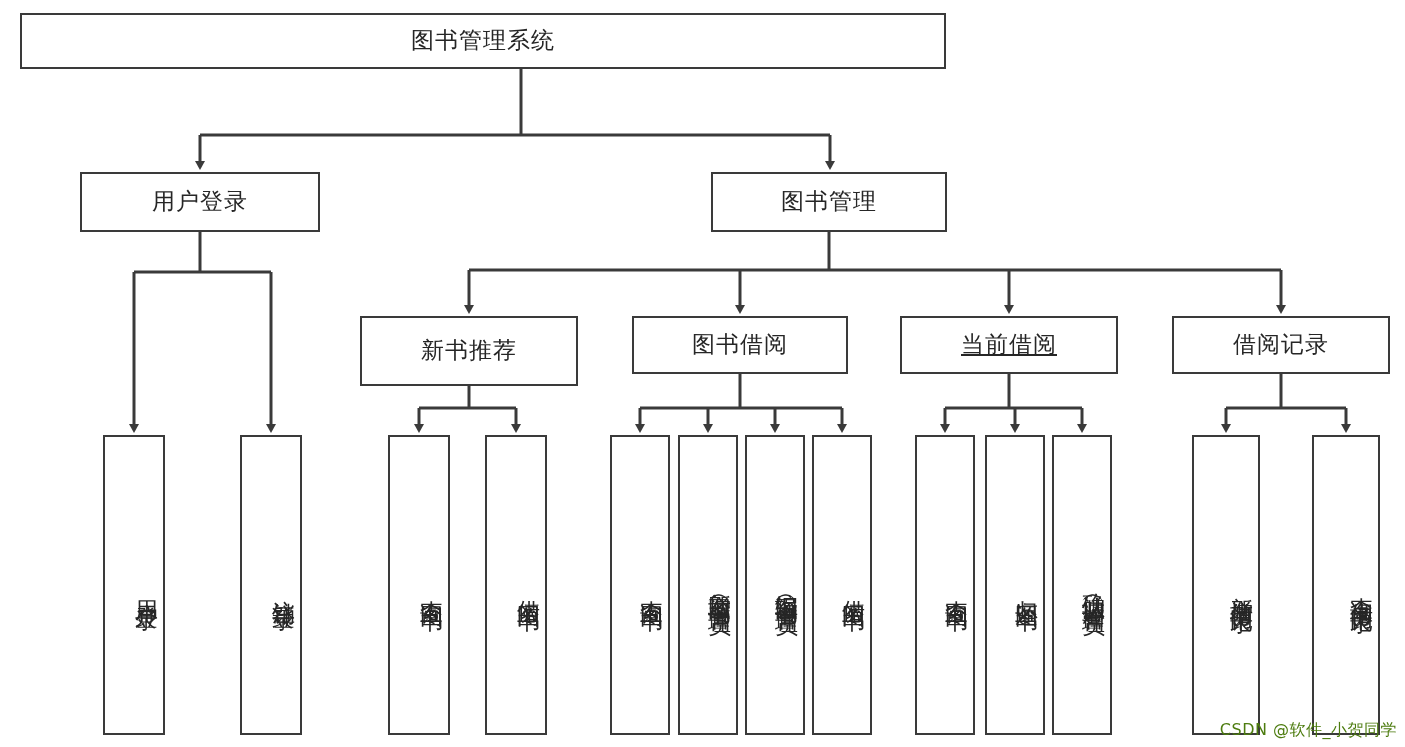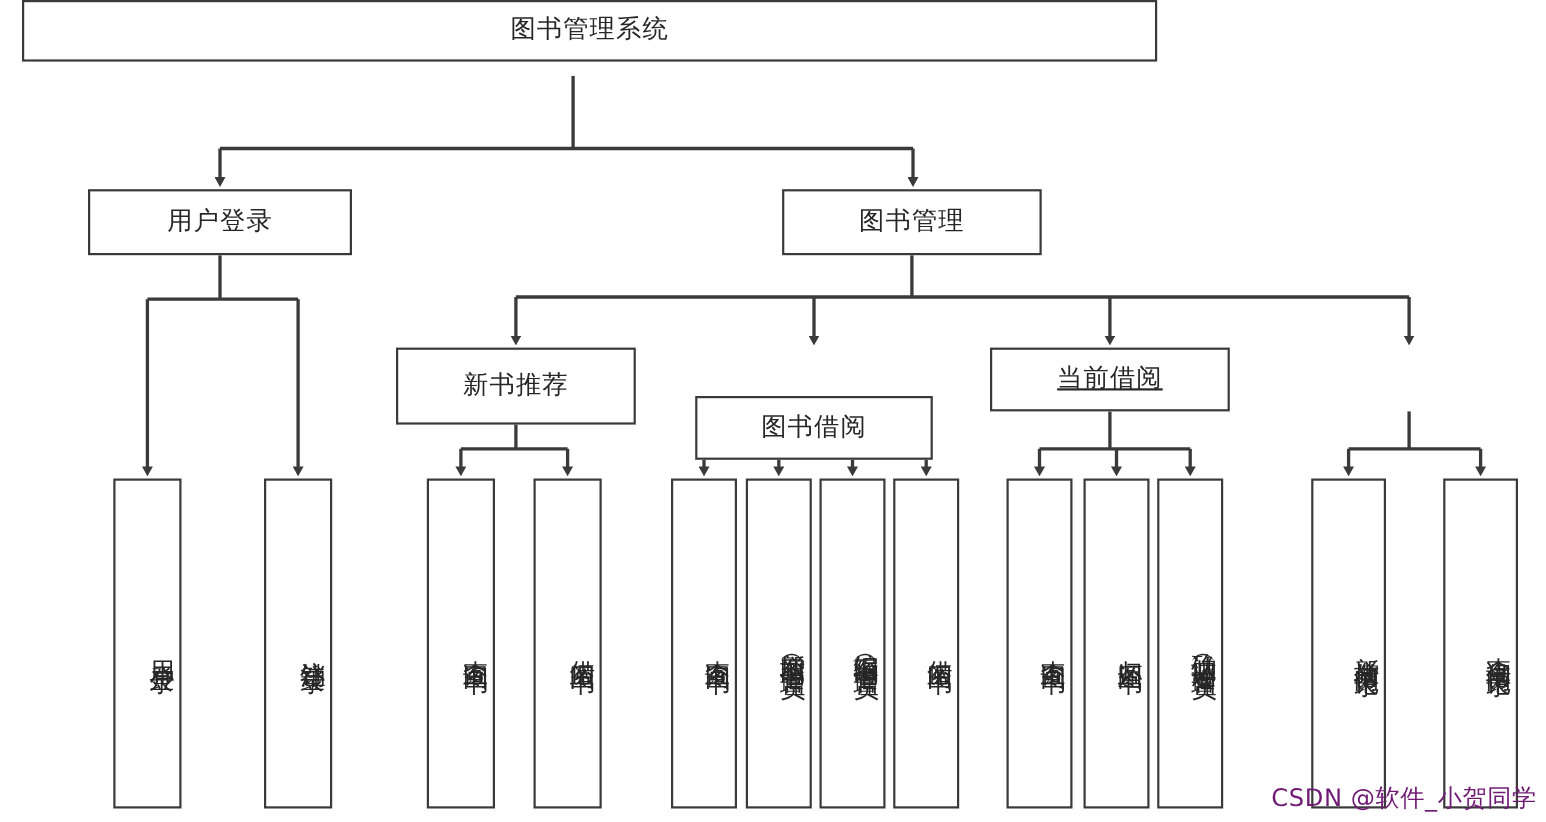--- a/index.html
+++ b/index.html
@@ -51,22 +51,22 @@
   }
   .node.vert .vtext {
     writing-mode: vertical-rl;
     text-orientation: upright;
     display: block;
   }
   .watermark {
     position: absolute;
     right: 8px;
     bottom: 6px;
-    font-size: 22px;
-    color: #701a75;
+    font-size: 16px;
+    color: #4d7c0f;
     letter-spacing: 0.5px;
     z-index: 5;
     white-space: nowrap;
   }
 </style>
 </head>
 <body>
 
 <div id="canvas">
 
@@ -113,39 +113,42 @@
       <path d="M1015,408 L1015,425" marker-end="url(#arrow)"></path>
       <path d="M1082,408 L1082,425" marker-end="url(#arrow)"></path>
 
       <path d="M1281,374 L1281,408"></path>
       <path d="M1226,408 L1346,408"></path>
       <path d="M1226,408 L1226,425" marker-end="url(#arrow)"></path>
       <path d="M1346,408 L1346,425" marker-end="url(#arrow)"></path>
     </g>
   </svg>
 
-  <div class="node horiz" style="left: 20px; top: 0; width: 1032px; height: 56px;">
+  <div class="node horiz" style="left: 20px; top: 13px; width: 926px; height: 56px;">
     <span>图书管理系统</span>
   </div>
 
   <div class="node horiz" style="left: 80px; top: 172px; width: 240px; height: 60px;">
     <span>用户登录</span>
   </div>
   <div class="node horiz" style="left: 711px; top: 172px; width: 236px; height: 60px; text-align: right;">
     <span>图书管理</span>
   </div>
 
   <div class="node horiz" style="left: 360px; top: 316px; width: 218px; height: 70px;">
     <span>新书推荐</span>
   </div>
-  <div class="node horiz" style="left: 632px; top: 316px; width: 216px; height: 58px; margin-top: 44px;">
+  <div class="node horiz" style="left: 632px; top: 316px; width: 216px; height: 58px;">
     <span>图书借阅</span>
   </div>
   <div class="node horiz" style="left: 900px; top: 316px; width: 218px; height: 58px; text-decoration: underline;">
     <span>当前借阅</span>
+  </div>
+  <div class="node horiz" style="left: 1172px; top: 316px; width: 218px; height: 58px;">
+    <span>借阅记录</span>
   </div>
 
   <div class="node vert" style="left: 103px; top: 435px; width: 62px; height: 300px;">
     <span class="vtext">用户登录</span>
   </div>
   <div class="node vert" style="left: 240px; top: 435px; width: 62px; height: 300px;">
     <span class="vtext">注销登录</span>
   </div>
   <div class="node vert" style="left: 388px; top: 435px; width: 62px; height: 300px;">
     <span class="vtext">查询图书</span>

